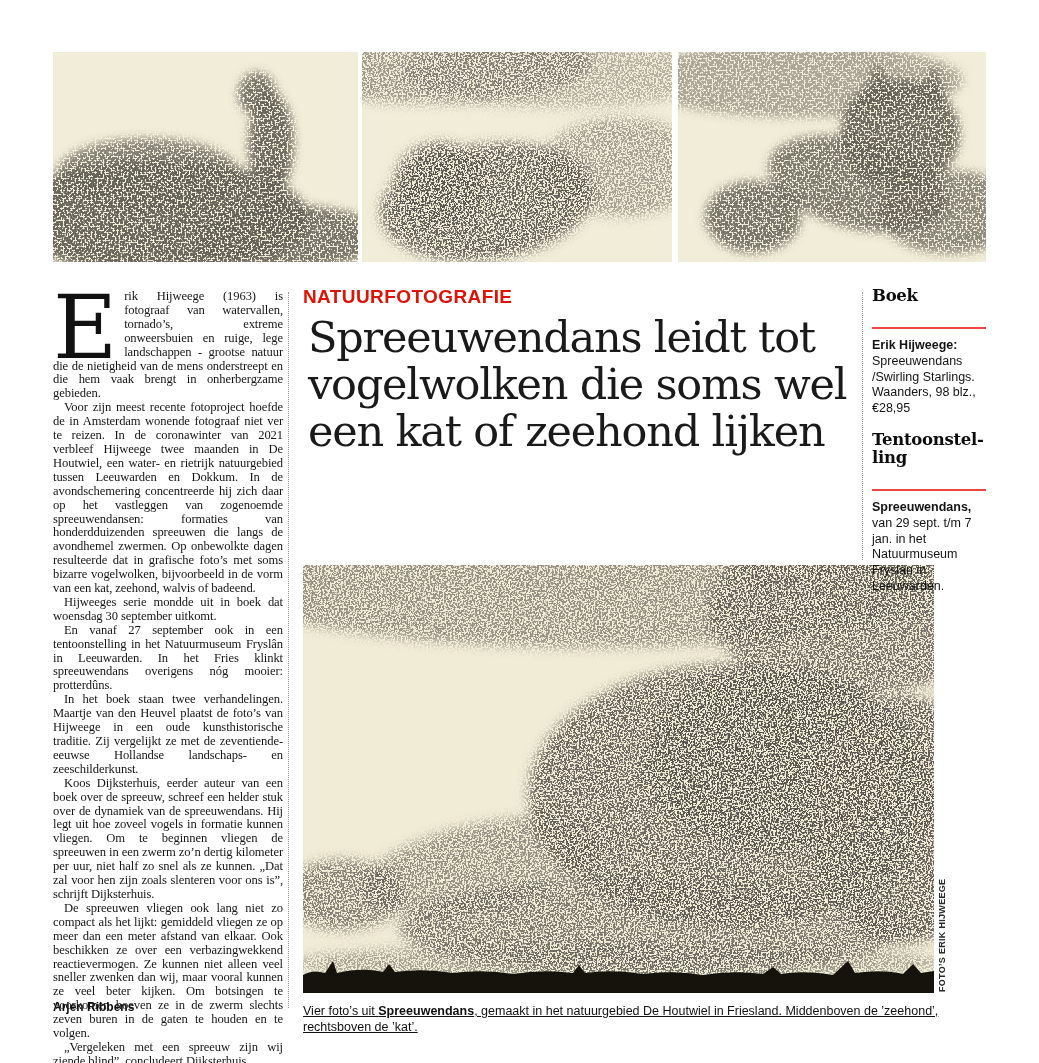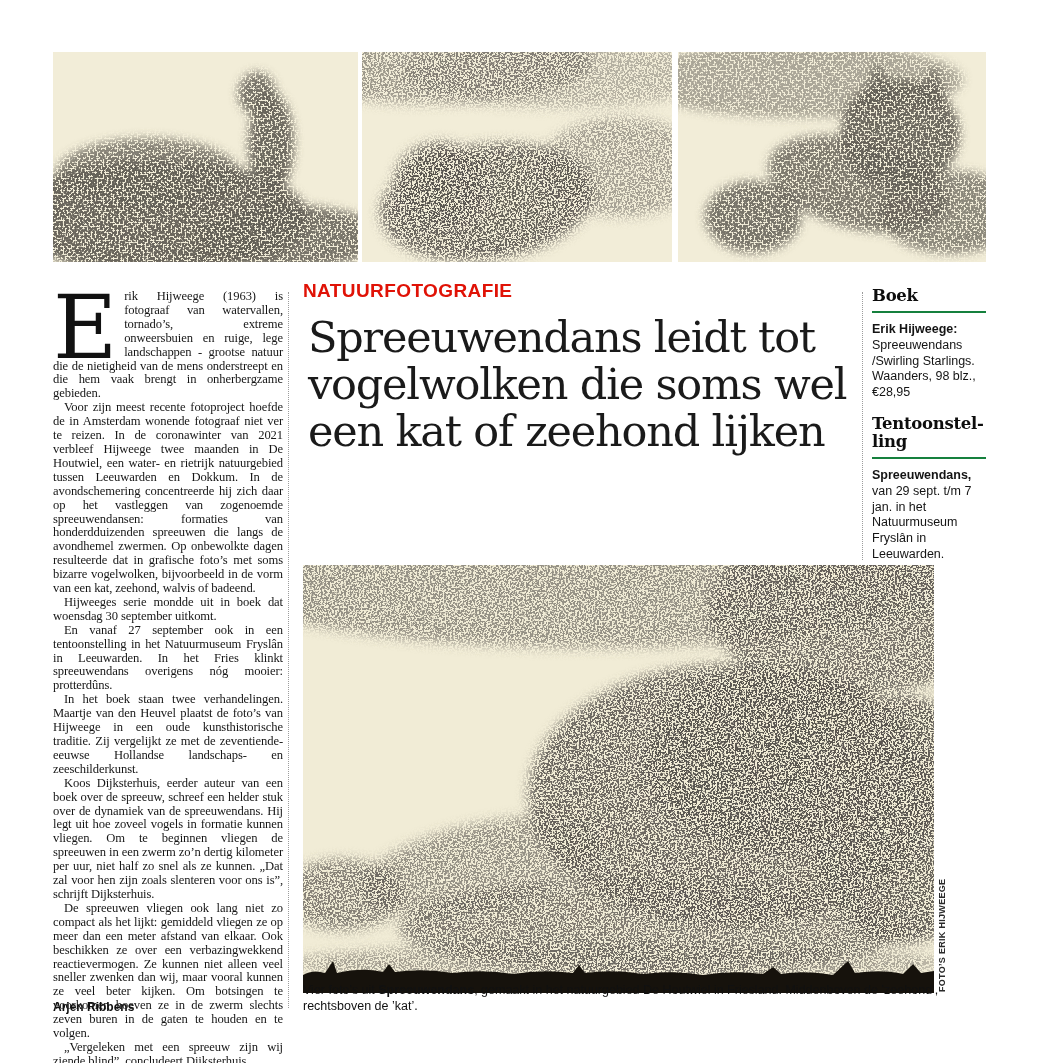--- a/index.html
+++ b/index.html
@@ -25,49 +25,49 @@
   .byline{position:absolute;left:53px;top:1000px;
           font-family:"Liberation Sans",sans-serif;font-weight:bold;
           font-size:12px;color:#111;}
 
   
   .vdiv{position:absolute;width:0;border-left:1px dotted #9c9c9c;}
   #div1{left:288px;top:292px;height:716px;}
   #div2{left:862px;top:292px;height:268px;}
 
   
-  .kicker{position:absolute;left:303px;top:280px;
+  .kicker{position:absolute;left:303px;top:286px;
           font-family:"Liberation Sans",sans-serif;font-weight:bold;
           font-size:19px;letter-spacing:0.4px;color:#e01206;}
   .headline{position:absolute;left:301px;top:307px;width:600px;
             font-family:"DejaVu Serif",serif;font-weight:normal;
             font-size:43px;line-height:47px;letter-spacing:-1.2px;color:#1a1a1a;}
   .intro{position:absolute;left:303px;top:461px;width:570px;
          font-size:18.5px;line-height:26.5px;color:#1f1f1f;}
 
   .mainphoto{position:absolute;left:303px;top:565px;width:631px;height:428px;overflow:hidden;}
   .mainphoto svg{display:block;width:100%;height:100%;}
 
   .credit{position:absolute;left:937px;top:992px;transform:rotate(-90deg);
           transform-origin:0 0;white-space:nowrap;
           font-family:"Liberation Sans",sans-serif;font-weight:bold;
           font-size:9px;letter-spacing:0.3px;color:#2a2a2a;}
 
-  .caption{position:absolute;left:303px;top:982px;width:690px;
+  .caption{position:absolute;left:303px;top:1003px;width:690px;
            font-family:"Liberation Sans",sans-serif;font-size:12.5px;
-           line-height:16px;color:#111;}
+           line-height:16px;color:#111;text-decoration:underline;}
   .caption .bold{font-weight:bold;}
 
   
   .sidebar{position:absolute;left:872px;top:287px;width:114px;
            font-family:"Liberation Sans",sans-serif;font-size:12.5px;
            line-height:15.8px;color:#141414;}
   .side-head{font-family:"DejaVu Serif",serif;font-weight:bold;
              font-size:16.5px;line-height:18px;letter-spacing:-0.3px;
-             margin:0;padding-bottom:6px;border-bottom:2px solid #15803d;color:#0d0d0d;}
+             margin:0;padding-bottom:22px;border-bottom:2px solid #ef4444;color:#0d0d0d;}
   .side-block{margin:9px 0 14px 0;}
   .side-block .bold{font-weight:bold;}
   .side-block .blockline{display:block;}
 </style>
 </head>
 <body>
 
 <div class="page">
 
   <svg width="0" height="0" style="position:absolute" aria-hidden="true">

